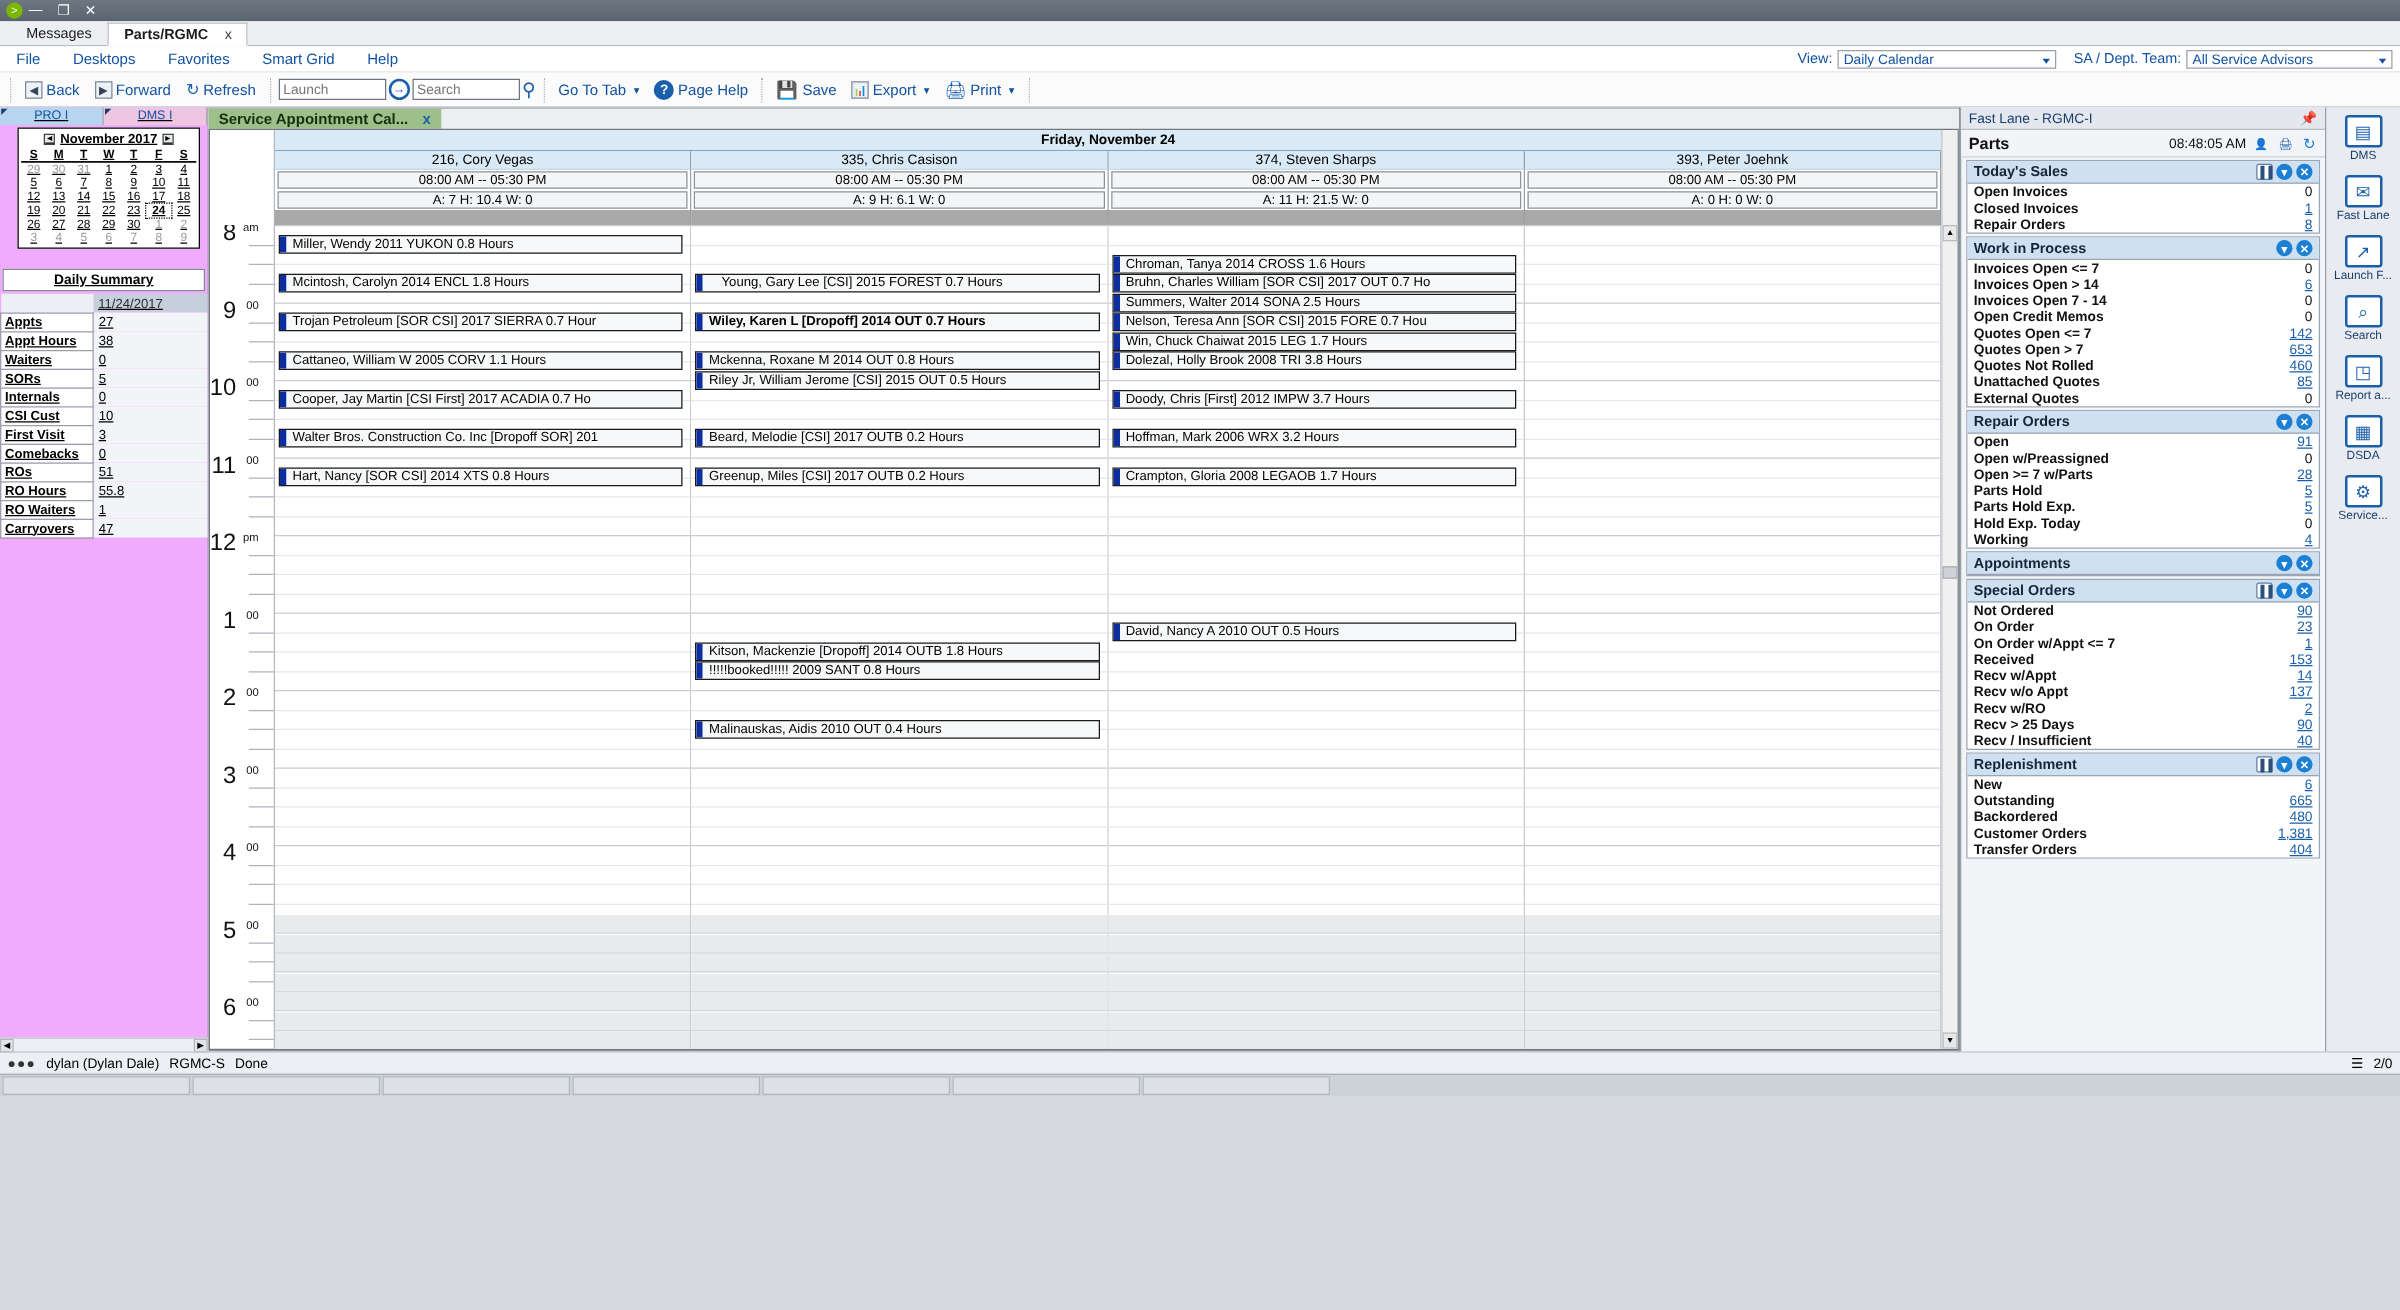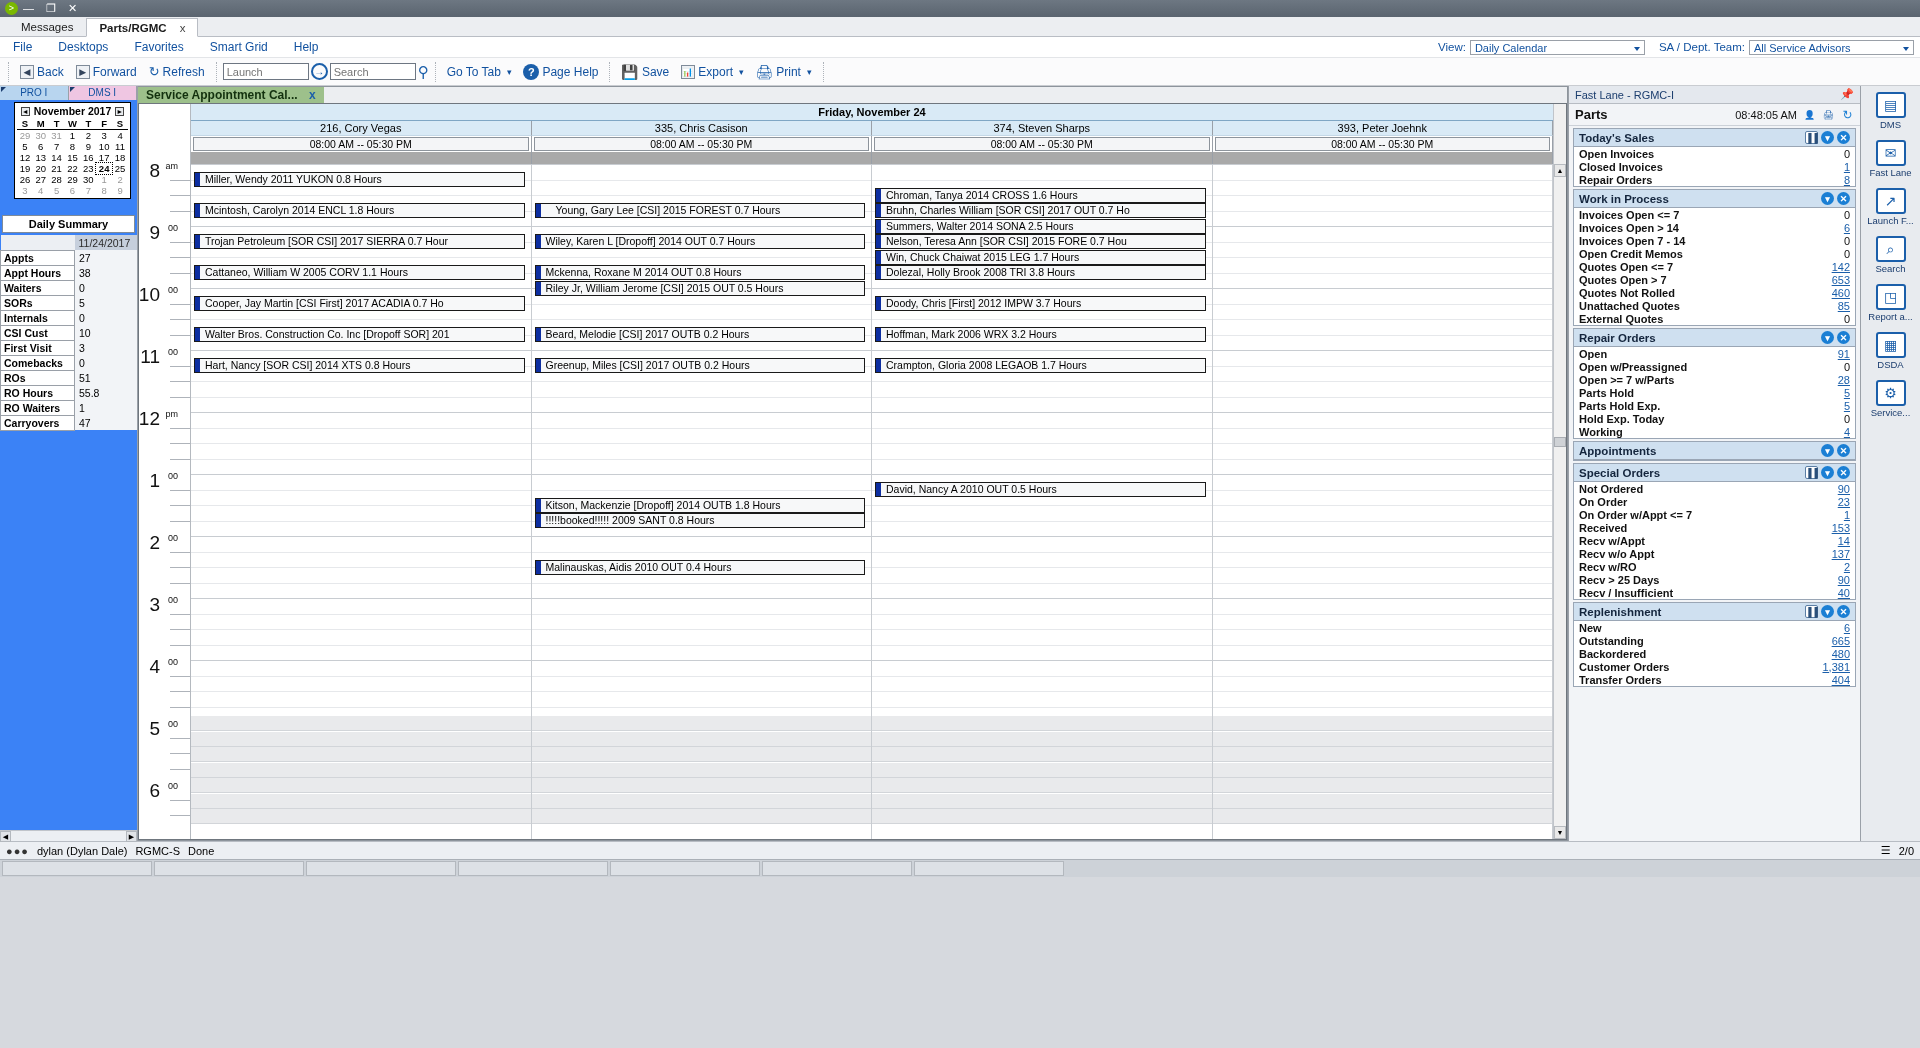--- a/index.html
+++ b/index.html
@@ -80,22 +80,22 @@
             color:#1b5faa;font-size:10px;font-weight:bold;}
   .blue-disc { width:16px;height:16px;border-radius:50%;background:#1b5faa;color:#fff;
             display:inline-flex;align-items:center;justify-content:center;font-size:11px;font-weight:bold;}
   .glyph { font-size:13px; color:#1b5faa;}
   .caret-sm:after{content:"\25BE"; font-size:9px; margin-left:3px; color:#11519f;}
 
   
   #workspace { position:relative; height: 755px; display:flex; background:#d6d9de;}
 
   
-  #leftrail { width:138px; background:#3b82f6; border-right:1px solid #9aa0a8;
-              position:relative;}
+  #leftrail { width:167px; background:#f0abfc; border-right:1px solid #9aa0a8;
+              position:relative;text-decoration:underline;}
   .mini-tabs { display:flex; height:14px; font-size:10px; }
   .mini-tab { flex:1; text-align:center; color:#11519f; line-height:13px;
               border-right:1px solid #9aa0a8; position:relative;}
   .mini-tab.t1 { background:#b8d5ef; }
   .mini-tab.t2 { background:#efc6e2; }
   .mini-tab:before{content:""; position:absolute; left:1px; top:1px;
               border-top:5px solid #1b3d6e; border-right:5px solid transparent;}
   .minical { margin:2px 6px 0 14px; background:#fff; border:1px solid #000;
              padding:1px 2px 2px; }
   .mc-head { display:flex; align-items:center; justify-content:center; gap:4px;
@@ -478,20 +478,35 @@
               <div class="colcell">
                 <div class="advisor-hours">08:00 AM -- 05:30 PM</div>
               </div>
               <div class="colcell">
                 <div class="advisor-hours">08:00 AM -- 05:30 PM</div>
               </div>
               <div class="colcell">
                 <div class="advisor-hours">08:00 AM -- 05:30 PM</div>
               </div>
             </div>
+          <div class="colrow" id="advisor-stats">
+              <div style="width: 0px; flex: 0 0 0px;"></div>
+              <div class="colcell">
+                <div class="advisor-stats">A: 7  H: 10.4  W: 0</div>
+              </div>
+              <div class="colcell">
+                <div class="advisor-stats">A: 9  H: 6.1  W: 0</div>
+              </div>
+              <div class="colcell">
+                <div class="advisor-stats">A: 11  H: 21.5  W: 0</div>
+              </div>
+              <div class="colcell">
+                <div class="advisor-stats">A: 0  H: 0  W: 0</div>
+              </div>
+            </div>
           <div class="colrow" id="advisor-gray">
               <div style="width: 0px; flex: 0 0 0px;"></div>
               <div class="colcell graybar"></div>
               <div class="colcell graybar"></div>
               <div class="colcell graybar"></div>
               <div class="colcell graybar"></div>
             </div>
         </div>
         <div style="width:13px;background:#f0f0f0;border-left:1px solid #c0c4ca"></div>
       </div>
@@ -680,21 +695,21 @@
               <div class="qline" style="top: 635.5px;"></div>
               <div class="qline" style="top: 651px;"></div>
               <div class="closedrow" style="top: 552px;"></div>
               <div class="closedrow" style="top: 567.5px;"></div>
               <div class="closedrow" style="top: 583px;"></div>
               <div class="closedrow" style="top: 598.5px;"></div>
               <div class="closedrow" style="top: 614px;"></div>
               <div class="closedrow" style="top: 629.5px;"></div>
               <div class="closedrow" style="top: 645px;"></div>
               <div class="appt" style="top: 39px; padding-left: 20px;">Young, Gary Lee  [CSI]  2015 FOREST  0.7 Hours</div>
-              <div class="appt" style="top: 70px;">Wiley, Karen L  [Dropoff]  2014 OUT  0.7 Hours</div>
+              <div class="appt" style="top: 70px; font-weight: bold;">Wiley, Karen L  [Dropoff]  2014 OUT  0.7 Hours</div>
               <div class="appt" style="top: 101px;">Mckenna, Roxane M  2014 OUT  0.8 Hours</div>
               <div class="appt" style="top: 117px;">Riley Jr, William Jerome  [CSI]  2015 OUT  0.5 Hours</div>
               <div class="appt" style="top: 163px;">Beard, Melodie  [CSI]  2017 OUTB  0.2 Hours</div>
               <div class="appt" style="top: 194px;">Greenup, Miles  [CSI]  2017 OUTB  0.2 Hours</div>
               <div class="appt" style="top: 334px;">Kitson, Mackenzie  [Dropoff]  2014 OUTB  1.8 Hours</div>
               <div class="appt" style="top: 349px;">!!!!!booked!!!!!  2009 SANT  0.8 Hours</div>
               <div class="appt" style="top: 396px;">Malinauskas, Aidis  2010 OUT  0.4 Hours</div>
             </div>
             <div class="daycol">
               <div class="hline" style="top: 0px;"></div>

